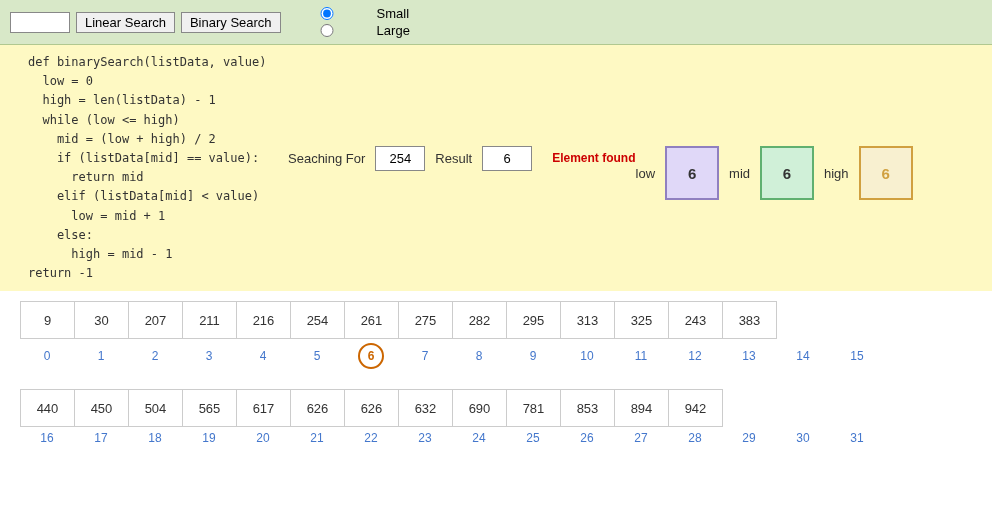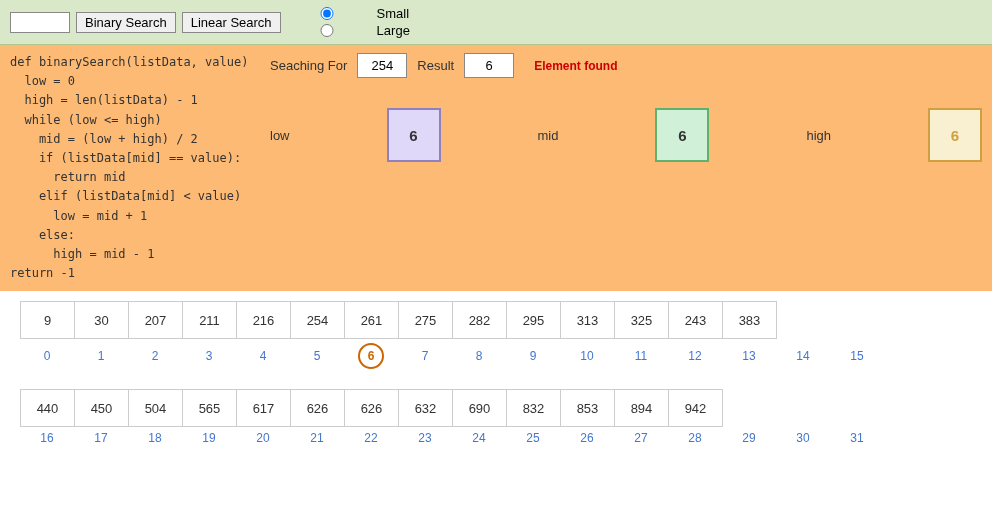--- a/index.html
+++ b/index.html
@@ -34,39 +34,39 @@
     }
     .radio-group label {
       display: flex;
       align-items: center;
       gap: 20px;
       font-size: 13px;
     }
 
     #main {
       display: flex;
-      padding: 8px 10px;
-      background: #fdba74;
+      padding: 8px 28px;
+      background: #fef9c3;
       min-height: 200px;
     }
 
     #code-panel {
       width: 240px;
       font-family: monospace;
       font-size: 12px;
       line-height: 1.6;
       white-space: pre;
       color: #333;
       flex-shrink: 0;
     }
 
     #visual-panel {
       flex: 1;
       display: flex;
-      flex-direction: column;
+      flex-direction: row;
       padding-left: 20px;
     }
 
     .search-info {
       display: flex;
       align-items: center;
       gap: 10px;
       margin-bottom: 20px;
     }
     .search-info .label {
@@ -176,22 +176,22 @@
       border: 2px solid #cc6600;
       color: #cc6600;
       font-weight: bold;
     }
   </style>
 </head>
 <body>
 
 <div id="header">
   <input type="text" style="">
+  <button>Linear Search</button>
   <button>Binary Search</button>
-  <button>Linear Search</button>
   <div class="radio-group">
     <label>
       <input type="radio" name="size" checked="" style="">
       <span>Small</span>
     </label>
     <label>
       <input type="radio" name="size" style="">
       <span>Large</span>
     </label>
   </div>
@@ -274,21 +274,21 @@
     <div class="array-cells" id="array2-cells">
         <div class="cell">440</div>
         <div class="cell">450</div>
         <div class="cell">504</div>
         <div class="cell">565</div>
         <div class="cell">617</div>
         <div class="cell">626</div>
         <div class="cell">626</div>
         <div class="cell">632</div>
         <div class="cell">690</div>
-        <div class="cell">832</div>
+        <div class="cell">781</div>
         <div class="cell">853</div>
         <div class="cell">894</div>
         <div class="cell">942</div>
       </div>
     <div class="index-row" id="array2-indices">
         <div class="index-cell">16</div>
         <div class="index-cell">17</div>
         <div class="index-cell">18</div>
         <div class="index-cell">19</div>
         <div class="index-cell">20</div>

